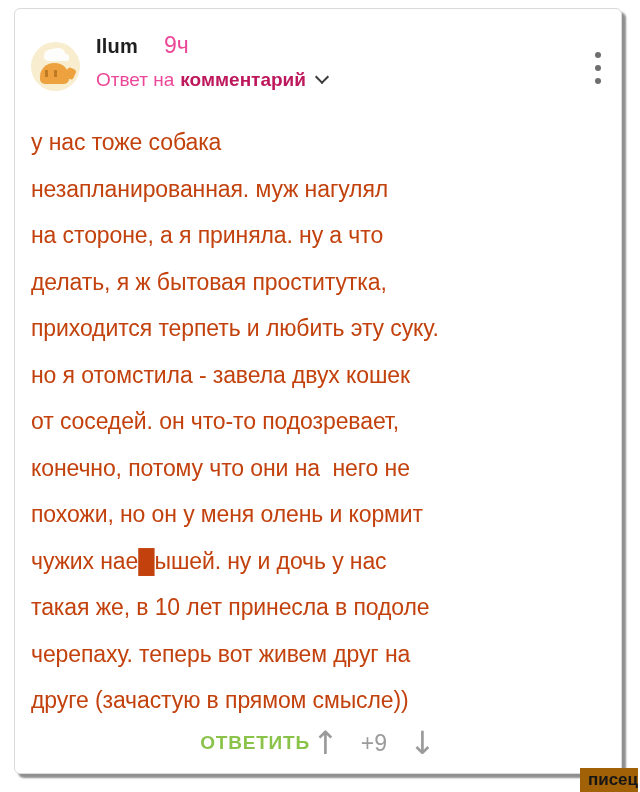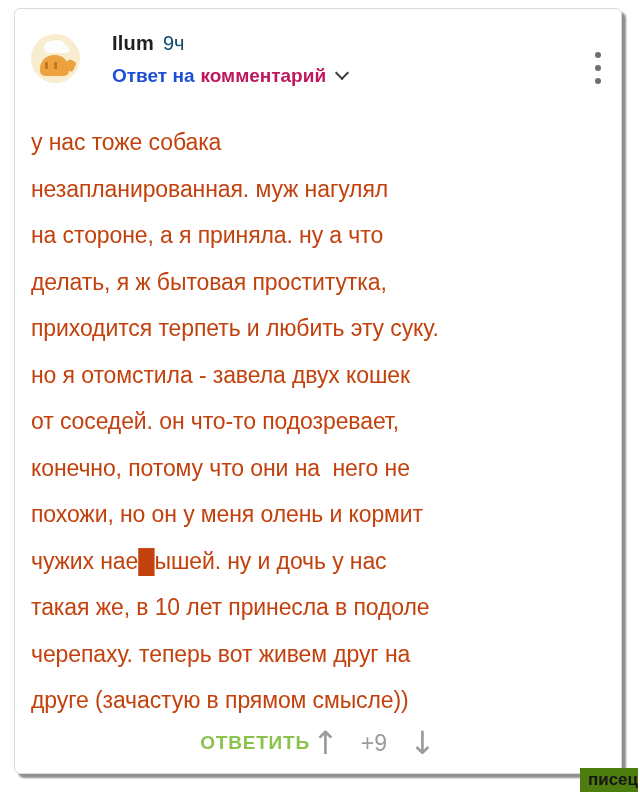--- a/index.html
+++ b/index.html
@@ -17,22 +17,21 @@
     background: #ffffff;
     border: 1px solid #dadada;
     border-radius: 6px;
     box-shadow: 4px 4px 2px #8f8f8f;
   }
   
   .header {
     position: absolute;
     left: 16px; top: 21px; right: 50px;
     display: flex;
-    align-items: center;
-    gap: 16px;
+    align-items: flex-end;
   }
   .avatar {
     width: 49px; height: 49px;
     border-radius: 50%;
     background: #f8edcf;
     position: relative;
     overflow: hidden;
     flex: 0 0 auto;
   }
   .char-body {
@@ -55,23 +54,23 @@
   .char-hat {
     position: absolute; left: 13px; top: 7px;
     width: 17px; height: 12px;
     background: #fdfdfb;
     border-radius: 55% 55% 35% 35%;
     box-shadow: 10px 2px 0 -2px #fdfdfb, 5px -2px 0 -1px #fdfdfb;
   }
   .header-text { margin-left: 16px; padding-top: 2px; }
   .name-row { display: flex; align-items: baseline; }
   .username { font-size: 20px; font-weight: bold; color: #1f1f1f; letter-spacing: 0.2px; }
-  .time { font-size: 20px; color: #0c4a6e; margin-left: 9px; }
+  .time { font-size: 23px; color: #ec4899; margin-left: 26px; }
   .reply-row { margin-top: 10px; display: flex; align-items: center; }
-  .reply-prefix { font-size: 19px; color: #1d4ed8; font-weight: bold; }
+  .reply-prefix { font-size: 19px; color: #ec4899; }
   .reply-target { font-size: 19px; color: #be185d; font-weight: bold; margin-left: 6px; }
   .chevron-down {
     display: inline-block;
     width: 10px; height: 10px;
     border-right: 2px solid #3a3a3a;
     border-bottom: 2px solid #3a3a3a;
     transform: rotate(45deg);
     margin-left: 11px;
     margin-top: -6px;
   }
@@ -121,21 +120,21 @@
     cursor: pointer;
     font-family: "DejaVu Sans", sans-serif;
     line-height: 1;
     padding: 0 2px;
   }
   .score { font-size: 23px; color: #9b9b9b; margin: 0 20px; }
   
   .watermark {
     position: absolute;
     right: 2px; top: 768px;
-    background: #4d7c0f;
+    background: #a16207;
     padding: 2px 0 2px 8px;
     font-size: 17px;
     font-weight: bold;
     color: #161616;
   }
 </style>
 </head>
 <body>
 
 <div class="card">

